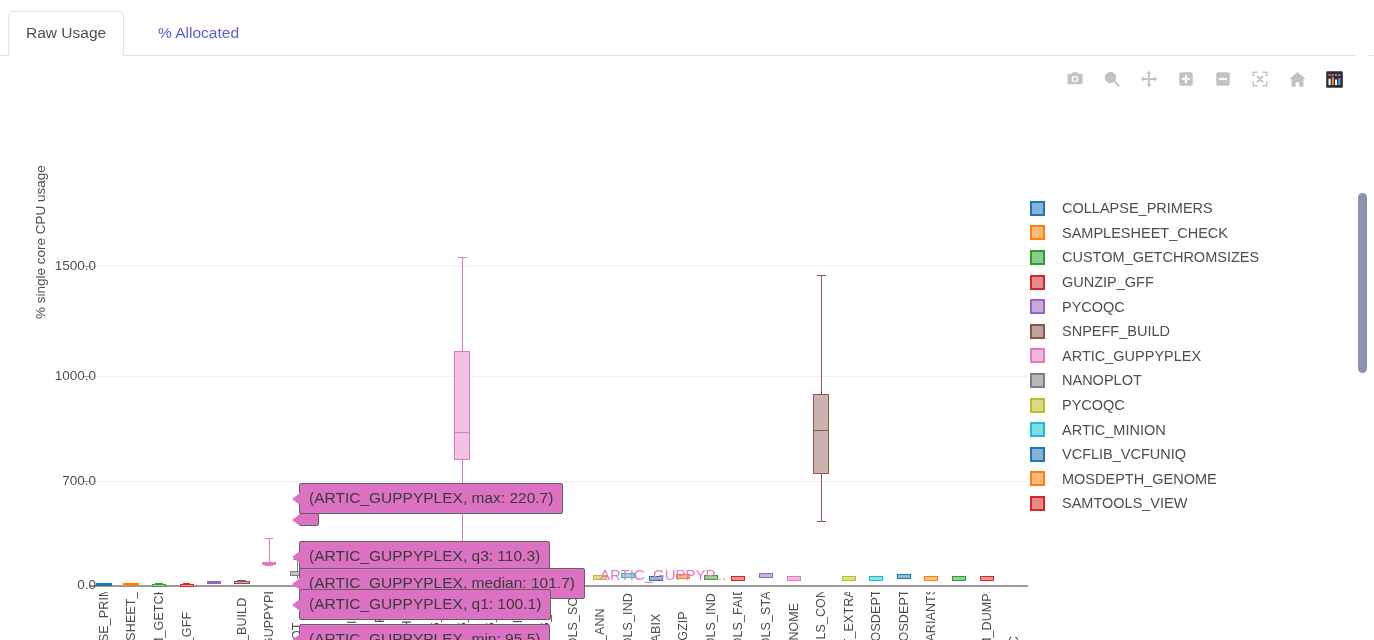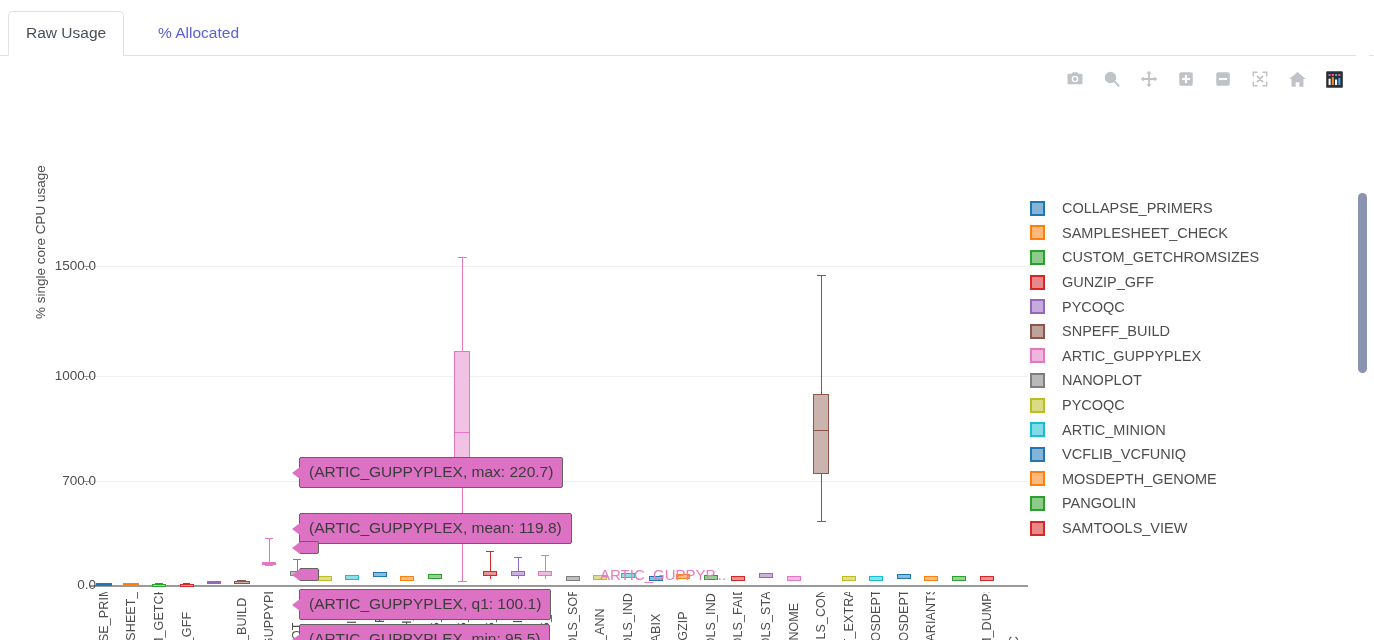--- a/index.html
+++ b/index.html
@@ -477,24 +477,24 @@
       <div class="xtick" style="left: 841.676px;">SNPSIFT_EXTRACTFIELDS</div>
       <div class="xtick" style="left: 869.265px;">PLOT_MOSDEPTH_REGIONS</div>
       <div class="xtick" style="left: 896.853px;">PLOT_MOSDEPTH_REGIONS</div>
       <div class="xtick" style="left: 924.441px;">MAKE_VARIANTS_LONG_TABLE</div>
       <div class="xtick" style="left: 952.029px;">QUAST</div>
       <div class="xtick" style="left: 979.618px;">CUSTOM_DUMPSOFTWAREVERSIONS</div>
       <div class="xtick" style="left: 1007.21px;">MULTIQC</div>
     </div>
 
   <div id="tooltips">
-      <div class="tip" style="top: 401px; left: 299px;"><span class="arrow"></span><span>(ARTIC_GUPPYPLEX, max: 220.7)</span></div>
-      <div class="tip" style="top: 457px; left: 299px;"><span class="arrow"></span><span>(ARTIC_GUPPYPLEX, mean: 119.8)</span></div>
-      <div class="tip" style="top: 485px; left: 299px;"><span class="arrow"></span></div>
-      <div class="tip" style="top: 512px; left: 299px;"><span class="arrow"></span></div>
+      <div class="tip" style="top: 427px; left: 299px;"><span class="arrow"></span><span>(ARTIC_GUPPYPLEX, max: 220.7)</span></div>
+      <div class="tip" style="top: 457px; left: 299px;"><span class="arrow"></span></div>
+      <div class="tip" style="top: 485px; left: 299px;"><span class="arrow"></span><span>(ARTIC_GUPPYPLEX, q3: 110.3)</span></div>
+      <div class="tip" style="top: 512px; left: 299px;"><span class="arrow"></span><span>(ARTIC_GUPPYPLEX, median: 101.7)</span></div>
       <div class="tip" style="top: 533px; left: 299px;"><span class="arrow"></span><span>(ARTIC_GUPPYPLEX, q1: 100.1)</span></div>
       <div class="tip" style="top: 568px; left: 299px;"><span class="arrow"></span><span>(ARTIC_GUPPYPLEX, min: 95.5)</span></div>
     </div>
 
   <div id="legend">
       <div class="legend-item">
         <span class="swatch" style="background: rgb(132, 180, 214); border-color: rgb(31, 119, 180);"></span>
         <span class="legend-label">COLLAPSE_PRIMERS</span>
       </div>
       <div class="legend-item">
@@ -533,24 +533,20 @@
         <span class="swatch" style="background: rgb(127, 219, 229); border-color: rgb(23, 190, 207);"></span>
         <span class="legend-label">ARTIC_MINION</span>
       </div>
       <div class="legend-item">
         <span class="swatch" style="background: rgb(132, 180, 214); border-color: rgb(31, 119, 180);"></span>
         <span class="legend-label">VCFLIB_VCFUNIQ</span>
       </div>
       <div class="legend-item">
         <span class="swatch" style="background: rgb(255, 185, 122); border-color: rgb(255, 127, 14);"></span>
         <span class="legend-label">MOSDEPTH_GENOME</span>
-      </div>
-      <div class="legend-item">
-        <span class="swatch" style="background: rgb(139, 203, 139); border-color: rgb(44, 160, 44);"></span>
-        <span class="legend-label">PANGOLIN</span>
       </div>
       <div class="legend-item">
         <span class="swatch" style="background: rgb(232, 136, 137); border-color: rgb(214, 39, 40);"></span>
         <span class="legend-label">SAMTOOLS_VIEW</span>
       </div>
     </div>
 </div>
 
 <div id="scrollbar">
   <div id="scroll-thumb"></div>

